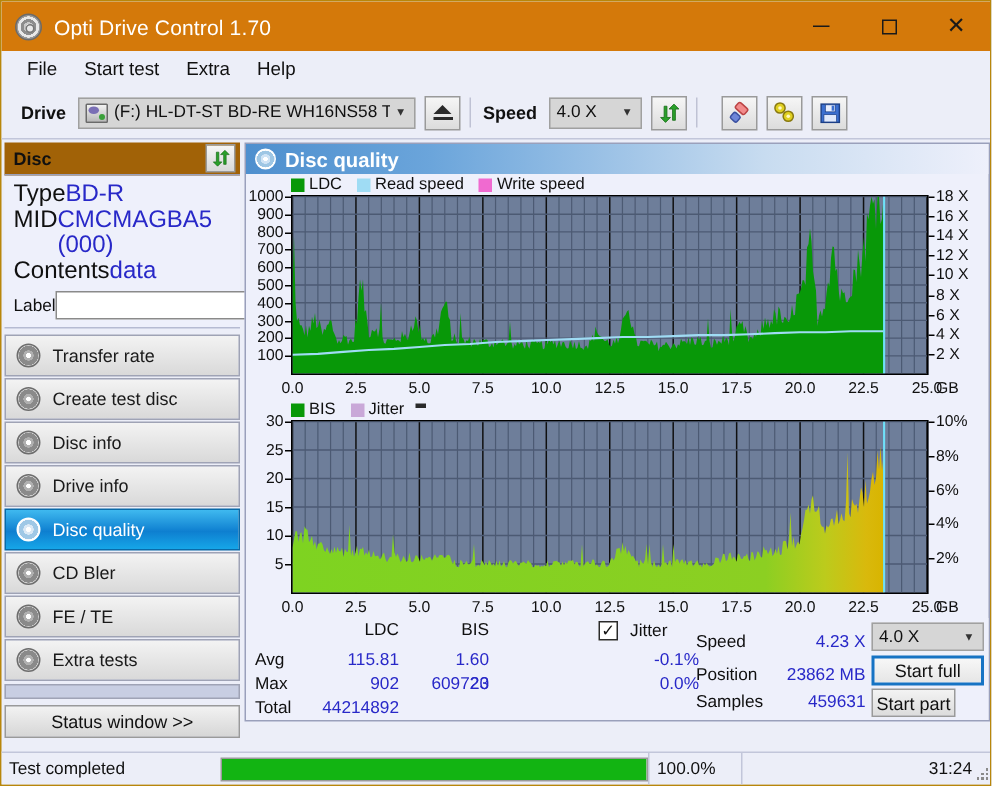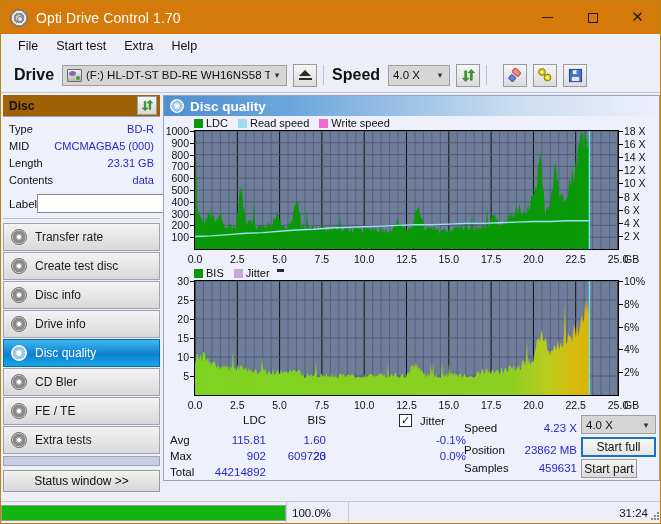--- a/index.html
+++ b/index.html
@@ -63,21 +63,21 @@
   }
   .menubar span { padding: 2px 9px; }
 
   
   .toolbar {
     height: 35px; background: #eceef8;
     display: flex; align-items: center;
     padding: 0 5px;
     border-bottom: 1px solid #c2c6da;
   }
-  .tb-label { font-size: 16px; font-weight: bold; color: #101010; margin: 0 8px 0 8px; }
+  .tb-label { font-size: 12px; font-weight: bold; color: #101010; margin: 0 8px 0 8px; }
   .combo {
     height: 21px;
     background: #d6d6d6;
     border: 1px solid #a0a0a0;
     display: flex; align-items: center;
     font-size: 11.5px; color: #101010;
     padding-left: 4px; padding-right: 2px;
     position: relative;
   }
   .combo.drive { width: 225px; }
@@ -131,21 +131,21 @@
     width: 20px; height: 19px;
     background: linear-gradient(#f6f6f6, #d8d8d8);
     border: 1px solid #9a9a9a;
     display: flex; align-items: center; justify-content: center;
   }
   .disc-info {
     background: #eef0fb;
     padding: 4px 6px 4px 6px;
     border-bottom: 1px solid #b6bbd2;
   }
-  .dl-row { display: flex; justify-content: space-between; font-size: 11px; line-height: 17px; }
+  .dl-row { display: flex; justify-content: flex-start; font-size: 16px; line-height: 17px; }
   .dl-row .k { color: #101010; }
   .dl-row .v { color: #2828c8; }
   .label-row { display: flex; align-items: center; margin-top: 4px; }
   .label-row .k { font-size: 11.5px; color: #101010; width: 42px; }
   .label-input {
     flex: 1; height: 19px; background: #fff; border: 1px solid #8a8a8a;
     font-size: 11px; padding: 0 3px; color: #101010;
   }
   .cd-btn {
     width: 21px; height: 21px; margin-left: 4px;
@@ -374,24 +374,20 @@
     </div>
 
     <div class="disc-info">
       <div class="dl-row">
         <span class="k">Type</span>
         <span class="v">BD-R</span>
       </div>
       <div class="dl-row">
         <span class="k">MID</span>
         <span class="v">CMCMAGBA5 (000)</span>
-      </div>
-      <div class="dl-row">
-        <span class="k">Length</span>
-        <span class="v">23.31 GB</span>
       </div>
       <div class="dl-row">
         <span class="k">Contents</span>
         <span class="v">data</span>
       </div>
       <div class="label-row">
         <span class="k">Label</span>
         <input class="label-input" type="text" value="" style="">
         <div class="cd-btn">
           <div class="cd-glyph"></div>
@@ -736,20 +732,21 @@
       <div class="st-abs combo" style="left:417px; top:3px; width:75px; height:19px;">
         <div class="cv">4.0 X</div>
         <div class="chev">▾</div>
       </div>
       <div class="st-abs btn-std btn-focus" style="left:417px; top:25px; width:75px; height:20px;">Start full</div>
       <div class="st-abs btn-std" style="left:417px; top:47px; width:56px; height:19px;">Start part</div>
     </div>
   </div>
 
   <div class="statusbar">
+    <div class="sb-cell sb-text">Test completed</div>
     <div class="progress-outer">
       <div class="progress-fill" id="progFill" style="width: 100%; background: rgb(18, 180, 18);"></div>
     </div>
     <div class="sb-cell sb-pct">100.0%</div>
     <div class="sb-cell sb-time">31:24</div>
     <div class="grip"></div>
   </div>
 
 </div>
 

